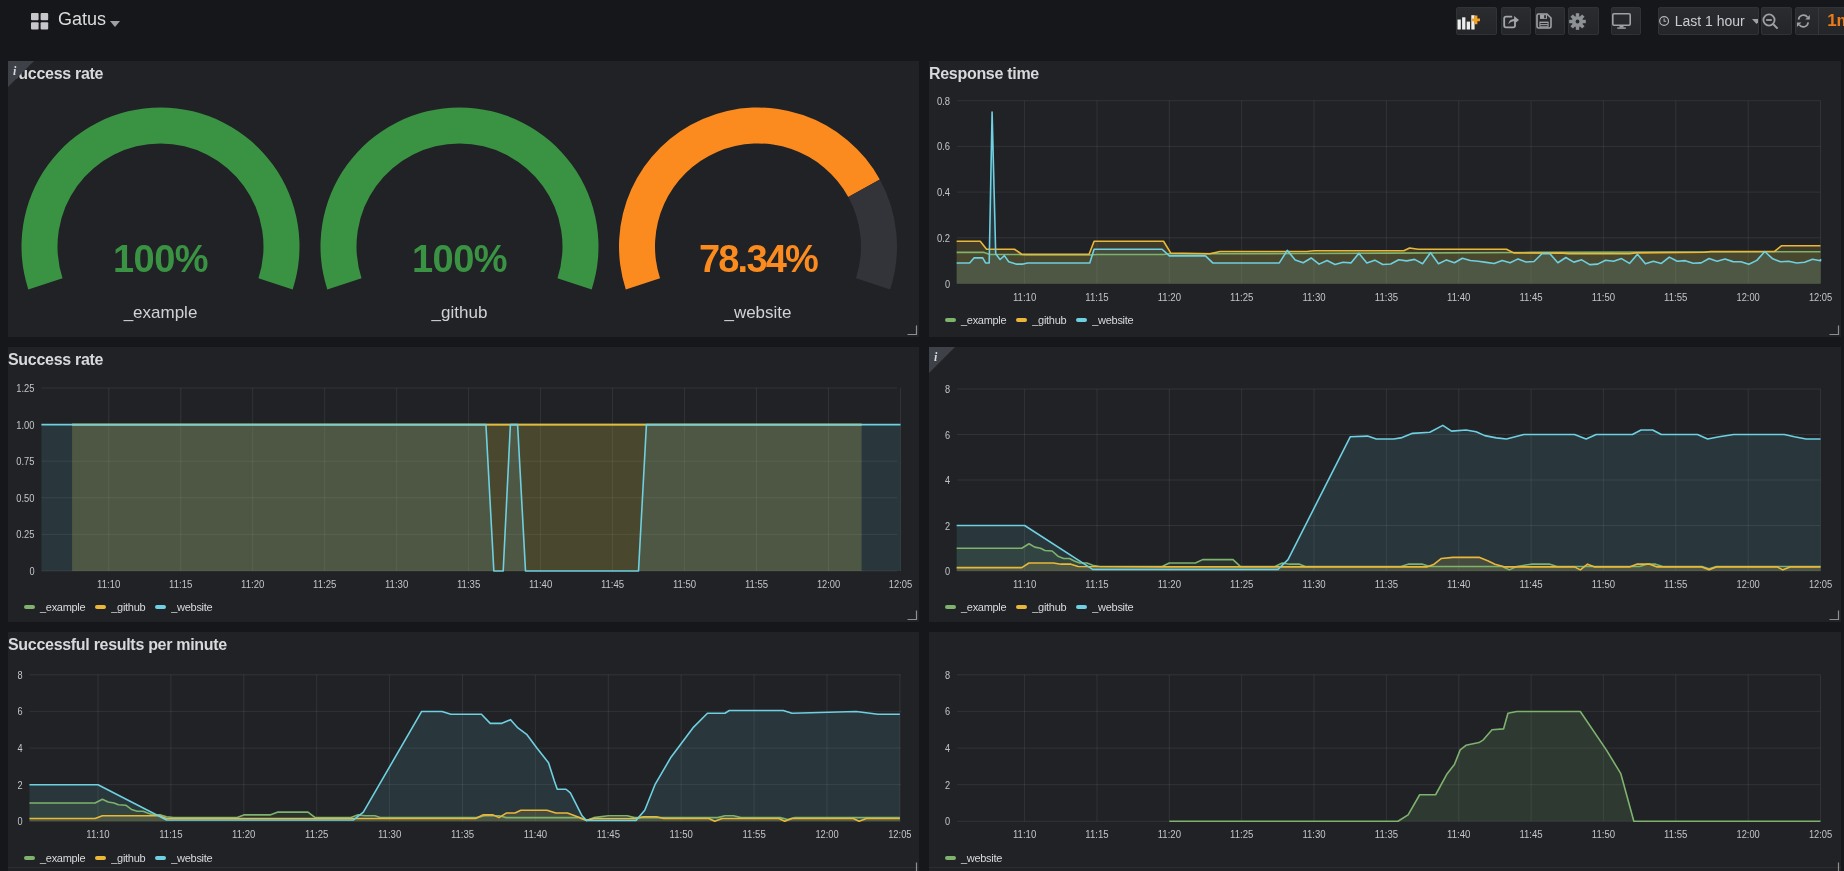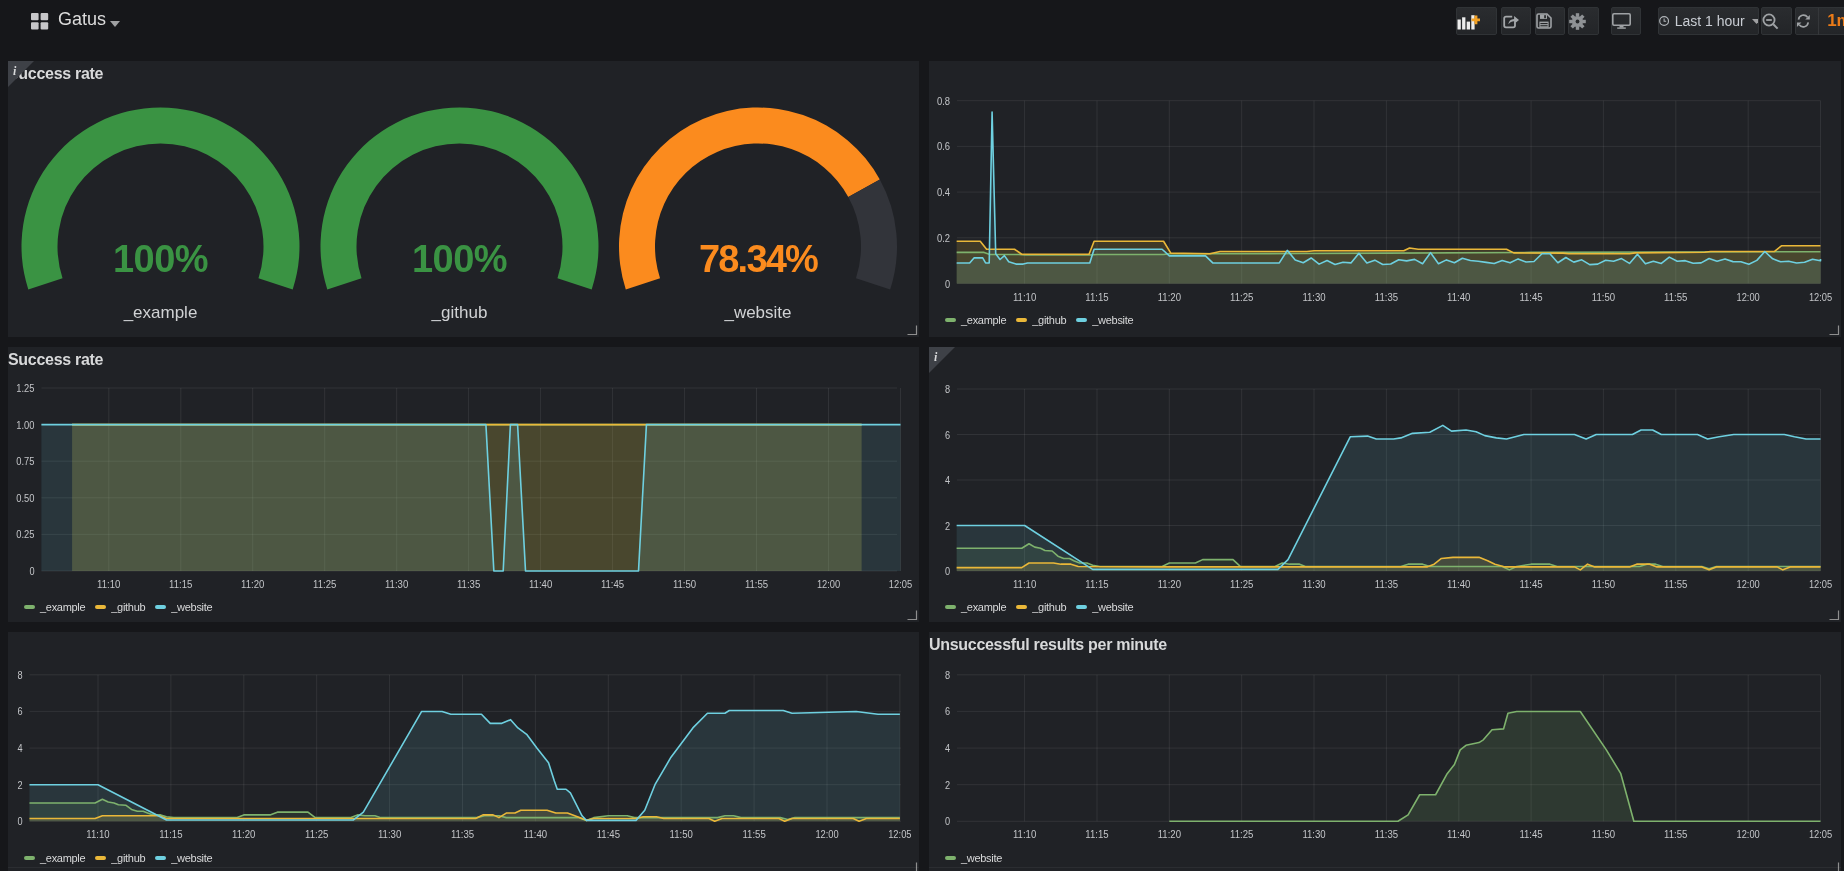--- a/index.html
+++ b/index.html
@@ -119,20 +119,21 @@
       <path d="M 617.80 228.45 A 139 139 0 0 1 871.82 118.57 L 840.27 135.90 A 103 103 0 0 0 652.04 217.33 Z" fill="#fb8b1e"></path>
       <path d="M 871.82 118.57 A 139 139 0 0 1 882.20 228.45 L 847.96 217.33 A 103 103 0 0 0 840.27 135.90 Z" fill="#32343a"></path>
       <text x="750" y="211" text-anchor="middle" style="font:700 38px &quot;Liberation Sans&quot;;letter-spacing:-1.8px" fill="#fb8b1e">78.34%</text>
       <text x="750" y="257" text-anchor="middle" style="font:17px &quot;Liberation Sans&quot;" fill="#d0d2d4">_website</text>
       <path d="M 0 0 L 26 0 L 0 26 Z" fill="#3e4147"></path>
       <text x="5" y="14" style="font:italic bold 12px &quot;Liberation Serif&quot;" fill="#d8d9da">i</text>
       <path d="M 908.5 264.5 L 908.5 273.5 L 899.5 273.5" fill="none" stroke="#8e8e8e" stroke-width="1.2"></path>
     </svg>
   </div>
 <div class="panel" style="left:929px;top:61px;width:912px;height:276px">
+    <div class="ptitle">Response time</div>
     <svg width="912" height="276" style="position:absolute;left:0;top:0">
       <line x1="28.0" y1="39.7" x2="891.4" y2="39.7" stroke="rgba(255,255,255,0.08)"></line>
       <text x="21.0" y="43.7" class="al" text-anchor="end" textLength="13.1" lengthAdjust="spacingAndGlyphs">0.8</text>
       <line x1="28.0" y1="85.4" x2="891.4" y2="85.4" stroke="rgba(255,255,255,0.08)"></line>
       <text x="21.0" y="89.4" class="al" text-anchor="end" textLength="13.1" lengthAdjust="spacingAndGlyphs">0.6</text>
       <line x1="28.0" y1="131.1" x2="891.4" y2="131.1" stroke="rgba(255,255,255,0.08)"></line>
       <text x="21.0" y="135.1" class="al" text-anchor="end" textLength="13.1" lengthAdjust="spacingAndGlyphs">0.4</text>
       <line x1="28.0" y1="176.8" x2="891.4" y2="176.8" stroke="rgba(255,255,255,0.08)"></line>
       <text x="21.0" y="180.8" class="al" text-anchor="end" textLength="13.1" lengthAdjust="spacingAndGlyphs">0.2</text>
       <line x1="28.0" y1="222.5" x2="891.4" y2="222.5" stroke="rgba(255,255,255,0.08)"></line>
@@ -276,20 +277,21 @@
     </svg>
     <div class="legend" style="top:251.5px">
       <span class="li"><span class="dash" style="background:#7eb26d"></span>_example</span>
       <span class="li"><span class="dash" style="background:#eab839"></span>_github</span>
       <span class="li"><span class="dash" style="background:#6ed0e0"></span>_website</span>
     </div>
   </div>
 <div style="position:absolute;left:8px;top:867px;width:911px;height:1px;background:rgba(255,255,255,0.05);z-index:5"></div>
 <div style="position:absolute;left:929px;top:867px;width:912px;height:1px;background:rgba(255,255,255,0.05);z-index:5"></div>
 <div class="panel" style="left:8px;top:632px;width:911px;height:242px">
+    <div class="ptitle">Successful results per minute</div>
     <svg width="911" height="242" style="position:absolute;left:0;top:0">
       <line x1="21.5" y1="42.8" x2="893.0" y2="42.8" stroke="rgba(255,255,255,0.08)"></line>
       <text x="14.5" y="46.8" class="al" text-anchor="end" textLength="5.1" lengthAdjust="spacingAndGlyphs">8</text>
       <line x1="21.5" y1="79.4" x2="893.0" y2="79.4" stroke="rgba(255,255,255,0.08)"></line>
       <text x="14.5" y="83.4" class="al" text-anchor="end" textLength="5.1" lengthAdjust="spacingAndGlyphs">6</text>
       <line x1="21.5" y1="116.1" x2="893.0" y2="116.1" stroke="rgba(255,255,255,0.08)"></line>
       <text x="14.5" y="120.1" class="al" text-anchor="end" textLength="5.1" lengthAdjust="spacingAndGlyphs">4</text>
       <line x1="21.5" y1="152.7" x2="893.0" y2="152.7" stroke="rgba(255,255,255,0.08)"></line>
       <text x="14.5" y="156.7" class="al" text-anchor="end" textLength="5.1" lengthAdjust="spacingAndGlyphs">2</text>
       <line x1="21.5" y1="189.3" x2="893.0" y2="189.3" stroke="rgba(255,255,255,0.08)"></line>
@@ -326,21 +328,20 @@
       <path d="M 21.47 152.68 L 90.00 152.68 L 158.53 188.02 L 345.15 188.02 L 355.36 180.14 L 413.68 79.44 L 434.09 79.44 L 442.84 82.19 L 473.45 82.19 L 482.20 91.34 L 493.87 91.34 L 502.61 87.68 L 509.90 95.92 L 518.65 102.33 L 528.86 116.06 L 540.52 130.71 L 546.35 149.02 L 549.27 157.26 L 558.02 157.26 L 562.39 160.92 L 574.06 183.81 L 578.43 188.38 L 628.00 188.38 L 636.75 178.31 L 646.96 152.68 L 662.99 125.21 L 684.86 95.92 L 699.44 81.27 L 716.94 81.27 L 721.31 78.52 L 775.26 78.52 L 784.01 81.27 L 848.16 79.44 L 870.03 82.19 L 891.90 82.19" fill="none" stroke="#6ed0e0" stroke-width="1.6" stroke-linejoin="round"></path>
       <path d="M 908.5 230.5 L 908.5 239.5 L 899.5 239.5" fill="none" stroke="#8e8e8e" stroke-width="1.2"></path>
     </svg>
     <div class="legend" style="top:217.5px">
       <span class="li"><span class="dash" style="background:#7eb26d"></span>_example</span>
       <span class="li"><span class="dash" style="background:#eab839"></span>_github</span>
       <span class="li"><span class="dash" style="background:#6ed0e0"></span>_website</span>
     </div>
   </div>
 <div class="panel" style="left:929px;top:632px;width:912px;height:242px">
-    <div class="ptitle">Unsuccessful results per minute</div>
     <svg width="912" height="242" style="position:absolute;left:0;top:0">
       <line x1="28.0" y1="42.8" x2="891.4" y2="42.8" stroke="rgba(255,255,255,0.08)"></line>
       <text x="21.0" y="46.8" class="al" text-anchor="end" textLength="5.1" lengthAdjust="spacingAndGlyphs">8</text>
       <line x1="28.0" y1="79.4" x2="891.4" y2="79.4" stroke="rgba(255,255,255,0.08)"></line>
       <text x="21.0" y="83.4" class="al" text-anchor="end" textLength="5.1" lengthAdjust="spacingAndGlyphs">6</text>
       <line x1="28.0" y1="116.1" x2="891.4" y2="116.1" stroke="rgba(255,255,255,0.08)"></line>
       <text x="21.0" y="120.1" class="al" text-anchor="end" textLength="5.1" lengthAdjust="spacingAndGlyphs">4</text>
       <line x1="28.0" y1="152.7" x2="891.4" y2="152.7" stroke="rgba(255,255,255,0.08)"></line>
       <text x="21.0" y="156.7" class="al" text-anchor="end" textLength="5.1" lengthAdjust="spacingAndGlyphs">2</text>
       <line x1="28.0" y1="189.3" x2="891.4" y2="189.3" stroke="rgba(255,255,255,0.08)"></line>

